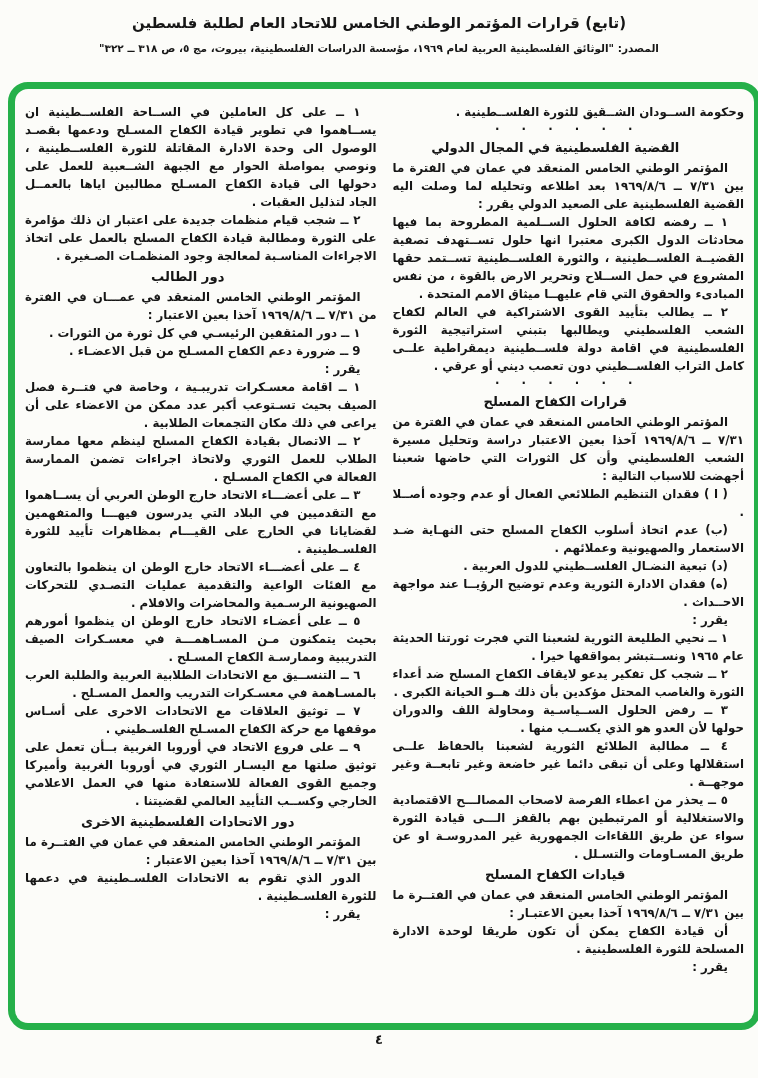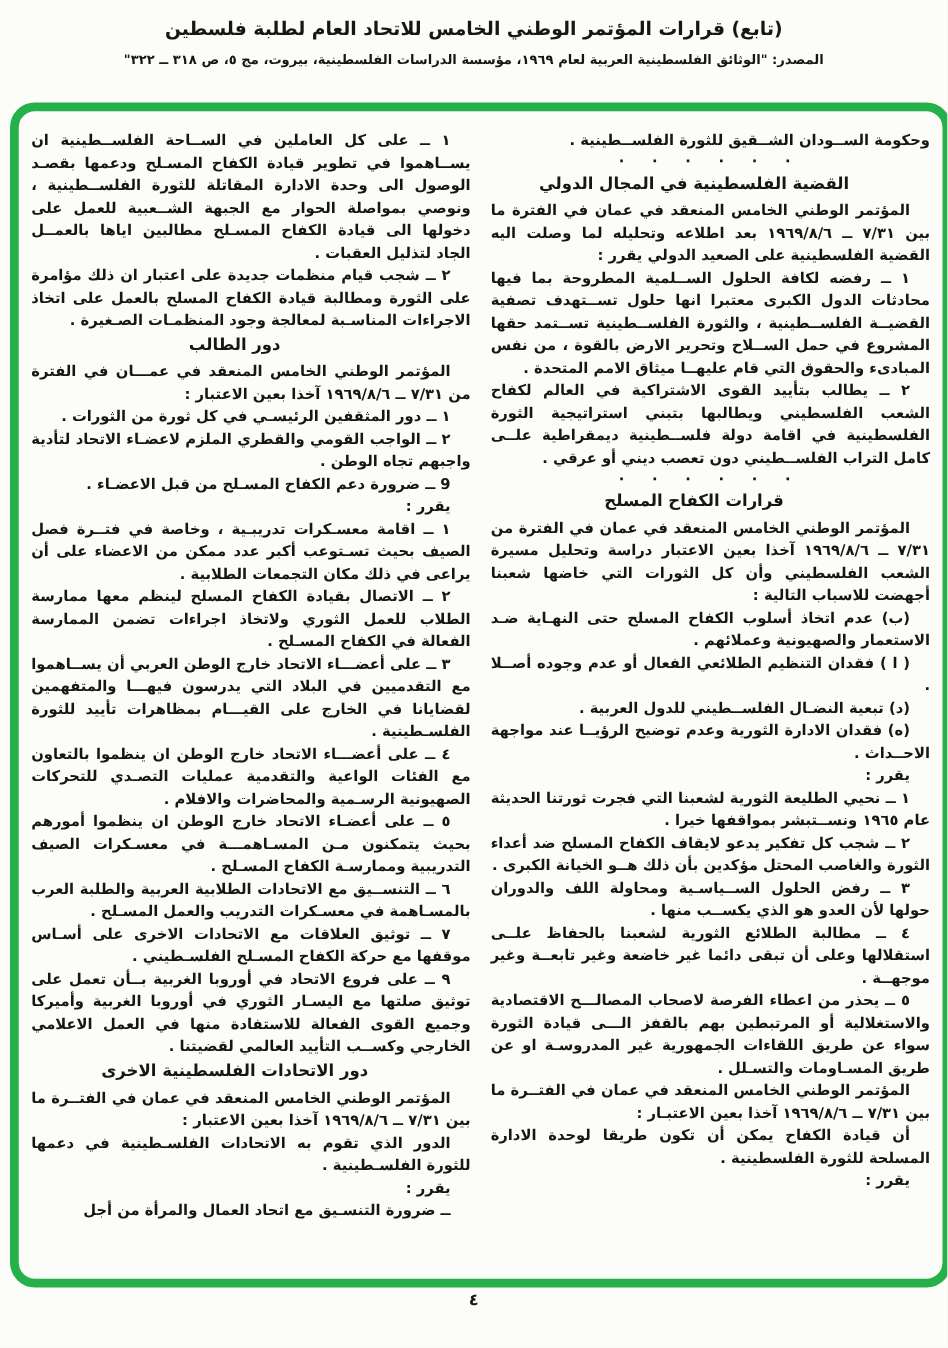--- a/index.html
+++ b/index.html
@@ -86,56 +86,55 @@
     <div class="col">
         <div class="blk plain">وحكومة الســودان الشــقيق للثورة الفلســطينية .</div>
         <div class="blk dots">· · · · · ·</div>
         <div class="blk heading">القضية الفلسطينية في المجال الدولي</div>
         <div class="blk p">المؤتمر الوطني الخامس المنعقد في عمان في الفترة ما بين ٧/٣١ ــ ١٩٦٩/٨/٦ بعد اطلاعه وتحليله لما وصلت اليه القضية الفلسطينية على الصعيد الدولي يقرر :</div>
         <div class="blk p">١ ــ رفضه لكافة الحلول الســلمية المطروحة بما فيها محادثات الدول الكبرى معتبرا انها حلول تســتهدف تصفية القضيــة الفلســطينية ، والثورة الفلســطينية تســتمد حقها المشروع في حمل الســلاح وتحرير الارض بالقوة ، من نفس المبادىء والحقوق التي قام عليهــا ميثاق الامم المتحدة .</div>
         <div class="blk p">٢ ــ يطالب بتأييد القوى الاشتراكية في العالم لكفاح الشعب الفلسطيني ويطالبها بتبني استراتيجية الثورة الفلسطينية في اقامة دولة فلســطينية ديمقراطية علــى كامل التراب الفلســطيني دون تعصب ديني أو عرقي .</div>
         <div class="blk dots">· · · · · ·</div>
         <div class="blk heading">قرارات الكفاح المسلح</div>
         <div class="blk p">المؤتمر الوطني الخامس المنعقد في عمان في الفترة من ٧/٣١ ــ ١٩٦٩/٨/٦ آخذا بعين الاعتبار دراسة وتحليل مسيرة الشعب الفلسطيني وأن كل الثورات التي خاضها شعبنا أجهضت للاسباب التالية :</div>
+        <div class="blk p">( ا ) فقدان التنظيم الطلائعي الفعال أو عدم وجوده أصــلا .</div>
         <div class="blk p">(ب) عدم اتخاذ أسلوب الكفاح المسلح حتى النهـاية ضـد الاستعمار والصهيونية وعملائهم .</div>
-        <div class="blk p">( ا ) فقدان التنظيم الطلائعي الفعال أو عدم وجوده أصــلا .</div>
         <div class="blk p">(د) تبعية النضـال الفلســطيني للدول العربية .</div>
         <div class="blk p">(ه) فقدان الادارة الثورية وعدم توضيح الرؤيــا عند مواجهة الاحــداث .</div>
         <div class="blk p">يقرر :</div>
         <div class="blk p">١ ــ نحيي الطليعة الثورية لشعبنا التي فجرت ثورتنا الحديثة عام ١٩٦٥ ونســتبشر بمواقفها خيرا .</div>
         <div class="blk p">٢ ــ شجب كل تفكير يدعو لايقاف الكفاح المسلح ضد أعداء الثورة والغاصب المحتل مؤكدين بأن ذلك هــو الخيانة الكبرى .</div>
         <div class="blk p">٣ ــ رفض الحلول الســياسـية ومحاولة اللف والدوران حولها لأن العدو هو الذي يكســب منها .</div>
         <div class="blk p">٤ ــ مطالبة الطلائع الثورية لشعبنا بالحفاظ علــى استقلالها وعلى أن تبقى دائما غير خاضعة وغير تابعــة وغير موجهــة .</div>
         <div class="blk p">٥ ــ يحذر من اعطاء الفرصة لاصحاب المصالـــح الاقتصادية والاستغلالية أو المرتبطين بهم بالقفز الـــى قيادة الثورة سواء عن طريق اللقاءات الجمهورية غير المدروسـة او عن طريق المسـاومات والتسـلل .</div>
+        <div class="blk heading">قيادات الكفاح المسلح</div>
         <div class="blk p">المؤتمر الوطني الخامس المنعقد في عمان في الفتــرة ما بين ٧/٣١ ــ ١٩٦٩/٨/٦ آخذا بعين الاعتبـار :</div>
         <div class="blk p">أن قيادة الكفاح يمكن أن تكون طريقا لوحدة الادارة المسلحة للثورة الفلسطينية .</div>
         <div class="blk p">يقرر :</div>
       </div>
     <div class="col">
         <div class="blk p">١ ــ على كل العاملين في الســاحة الفلســطينية ان يســاهموا في تطوير قيادة الكفاح المسـلح ودعمها بقصـد الوصول الى وحدة الادارة المقاتلة للثورة الفلســطينية ، ونوصي بمواصلة الحوار مع الجبهة الشــعبية للعمل على دخولها الى قيادة الكفاح المسـلح مطالبين اياها بالعمــل الجاد لتذليل العقبات .</div>
         <div class="blk p">٢ ــ شجب قيام منظمات جديدة على اعتبار ان ذلك مؤامرة على الثورة ومطالبة قيادة الكفاح المسلح بالعمل على اتخاذ الاجراءات المناسـبة لمعالجة وجود المنظمـات الصـغيرة .</div>
         <div class="blk heading">دور الطالب</div>
         <div class="blk p">المؤتمر الوطني الخامس المنعقد في عمـــان في الفترة من ٧/٣١ ــ ١٩٦٩/٨/٦ آخذا بعين الاعتبار :</div>
         <div class="blk p">١ ــ دور المثقفين الرئيسـي في كل ثورة من الثورات .</div>
-        <div class="blk p">٢ ــ الواجب القومي والقطري الملزم لاعضـاء الاتحاد لتأدية واجبهم تجاه الوطن .</div>
         <div class="blk p">9 ــ ضرورة دعم الكفاح المسـلح من قبل الاعضـاء .</div>
         <div class="blk p">يقرر :</div>
         <div class="blk p">١ ــ اقامة معسـكرات تدريبـية ، وخاصة في فتــرة فصل الصيف بحيث تسـتوعب أكبر عدد ممكن من الاعضاء على أن يراعى في ذلك مكان التجمعات الطلابية .</div>
         <div class="blk p">٢ ــ الاتصال بقيادة الكفاح المسلح لينظم معها ممارسة الطلاب للعمل الثوري ولاتخاذ اجراءات تضمن الممارسة الفعالة في الكفاح المسـلح .</div>
         <div class="blk p">٣ ــ على أعضـــاء الاتحاد خارج الوطن العربي أن يســاهموا مع التقدميين في البلاد التي يدرسون فيهـــا والمتفهمين لقضايانا في الخارج على القيـــام بمظاهرات تأييد للثورة الفلسـطينية .</div>
         <div class="blk p">٤ ــ على أعضـــاء الاتحاد خارج الوطن ان ينظموا بالتعاون مع الفئات الواعية والتقدمية عمليات التصـدي للتحركات الصهيونية الرسـمية والمحاضرات والافلام .</div>
         <div class="blk p">٥ ــ على أعضـاء الاتحاد خارج الوطن ان ينظموا أمورهم بحيث يتمكنون مـن المسـاهمـــة في معسـكرات الصيف التدريبية وممارسـة الكفاح المسـلح .</div>
         <div class="blk p">٦ ــ التنســيق مع الاتحادات الطلابية العربية والطلبة العرب بالمسـاهمة في معسـكرات التدريب والعمل المسـلح .</div>
         <div class="blk p">٧ ــ توثيق العلاقات مع الاتحادات الاخرى على أسـاس موقفها مع حركة الكفاح المسـلح الفلسـطيني .</div>
         <div class="blk p">٩ ــ على فروع الاتحاد في أوروبا الغربية بــأن تعمل على توثيق صلتها مع اليسـار الثوري في أوروبا الغربية وأميركا وجميع القوى الفعالة للاستفادة منها في العمل الاعلامي الخارجي وكســب التأييد العالمي لقضيتنا .</div>
         <div class="blk heading">دور الاتحادات الفلسطينية الاخرى</div>
         <div class="blk p">المؤتمر الوطني الخامس المنعقد في عمان في الفتــرة ما بين ٧/٣١ ــ ١٩٦٩/٨/٦ آخذا بعين الاعتبار :</div>
         <div class="blk p">الدور الذي تقوم به الاتحادات الفلسـطينية في دعمها للثورة الفلسـطينية .</div>
         <div class="blk p">يقرر :</div>
-        <div class="blk p">ــ ضرورة التنسـيق مع اتحاد العمال والمرأة من أجل</div>
       </div>
   </div>
 
   <div class="footer">
     <span class="page-number">٤</span>
   </div>
 
 </div>
 
 </body></html>

